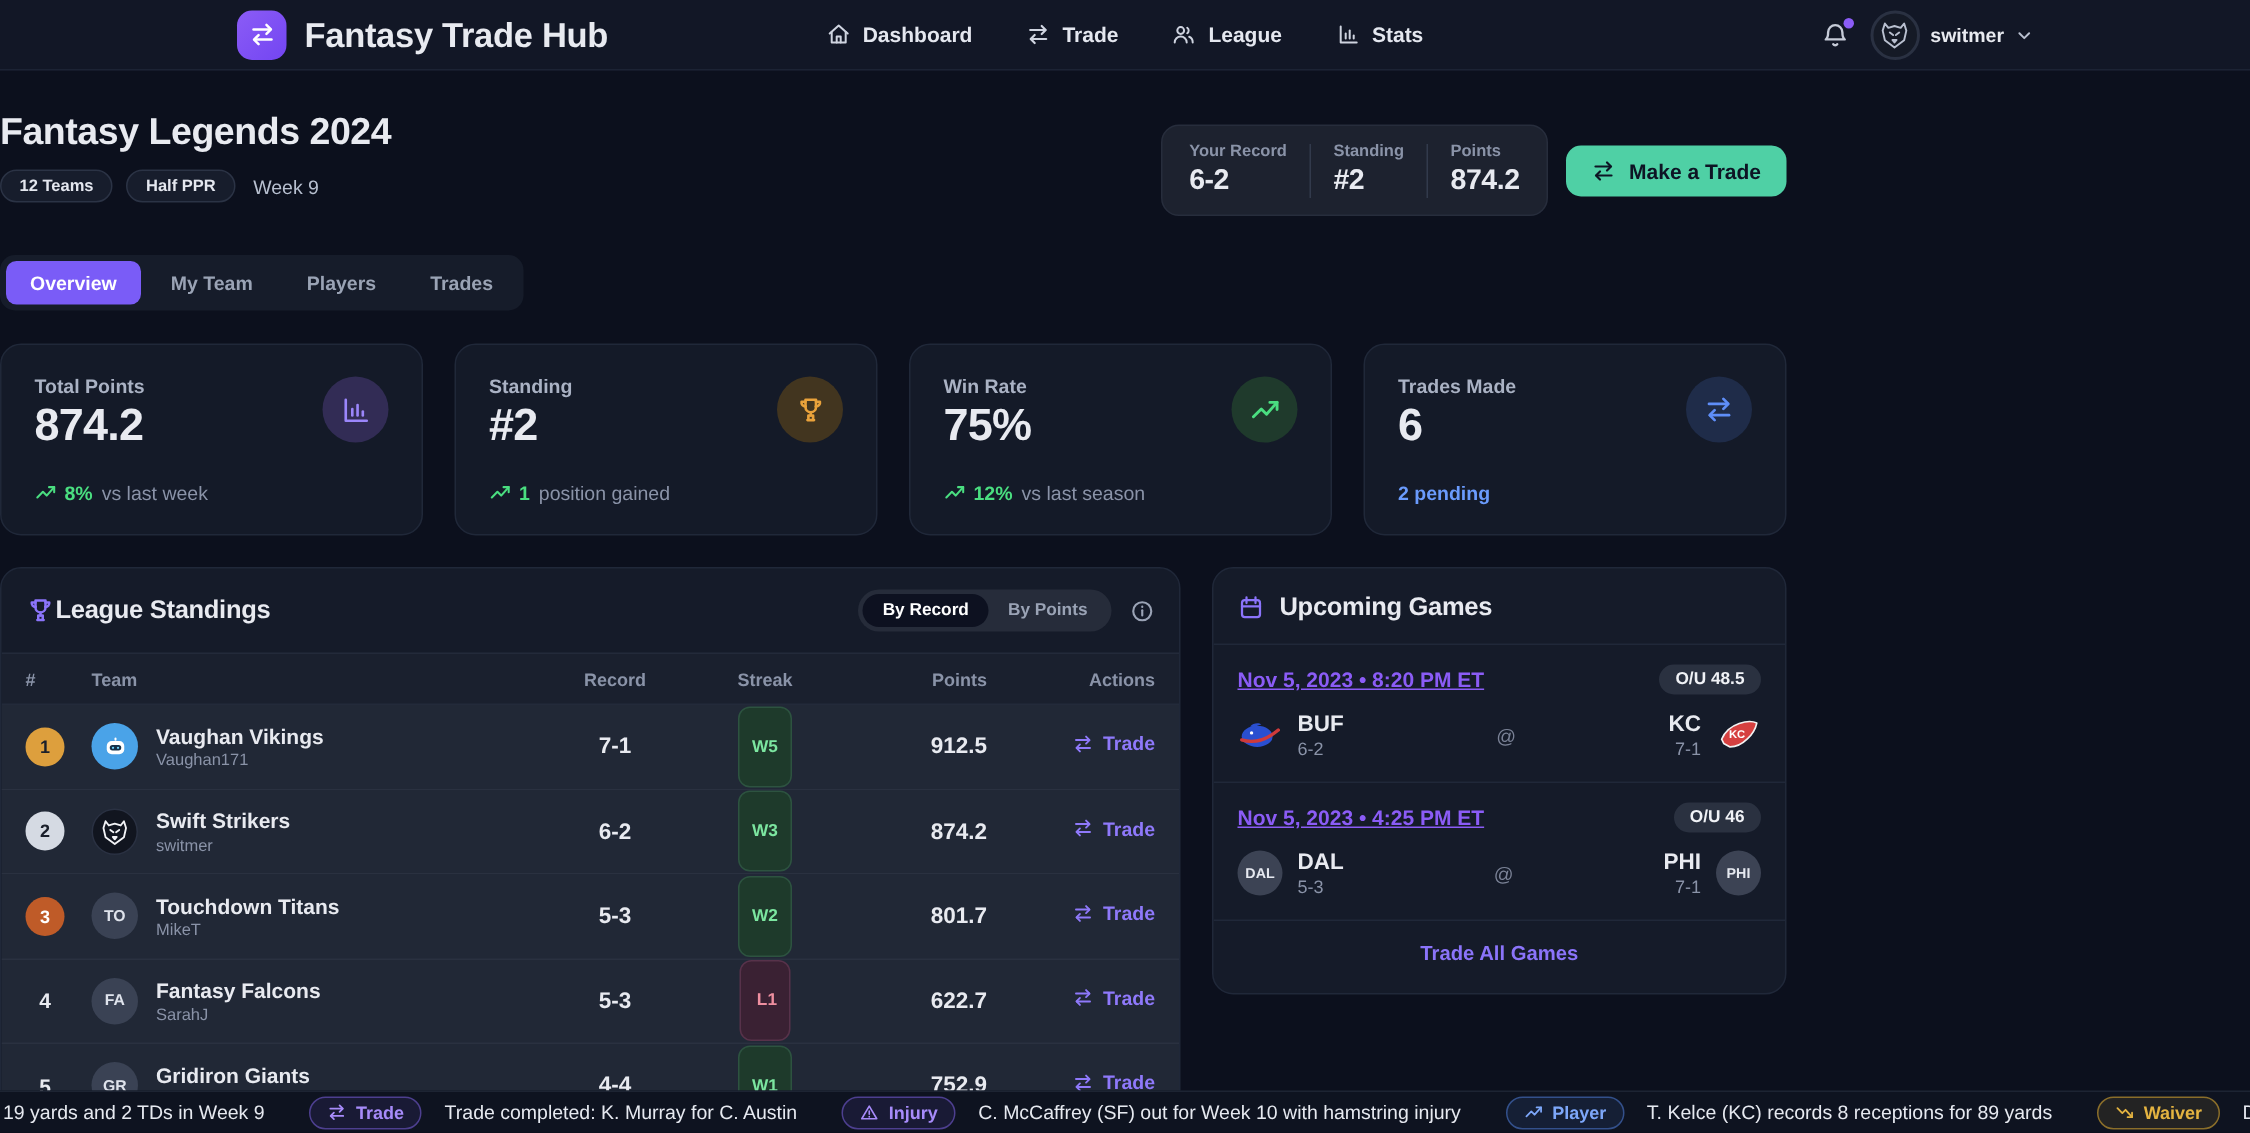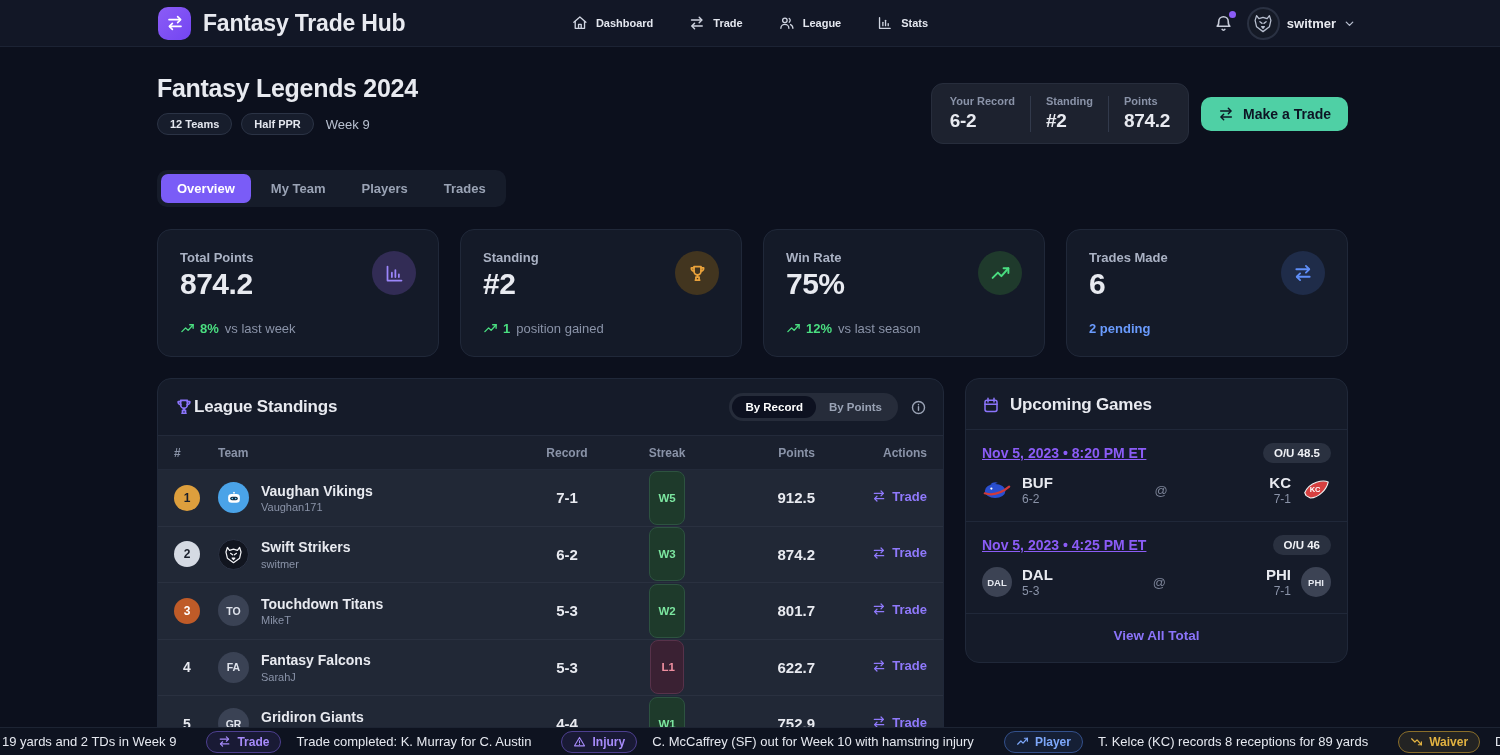--- a/index.html
+++ b/index.html
@@ -21,35 +21,35 @@
   .brand-logo {
     width:33px; height:33px; border-radius:10px;
     background:linear-gradient(135deg,#8b5cf6,#7345f2);
     display:flex; align-items:center; justify-content:center; color:#fff;
   }
   .brand-name { font-size:23px; font-weight:800; letter-spacing:-0.2px; }
   .nav-center {
     position:absolute; left:50%; top:0; height:100%; transform:translateX(-50%);
     display:flex; align-items:center; gap:36px;
   }
-  .nav-item { display:flex; align-items:center; gap:8px; font-size:11px; font-weight:600; color:#e4e7ef; cursor:pointer; }
+  .nav-item { display:flex; align-items:center; gap:8px; font-size:14px; font-weight:600; color:#e4e7ef; cursor:pointer; }
   .nav-item .ic { color:#cfd4e0; }
   .nav-right { margin-left:auto; display:flex; align-items:center; gap:14px; padding-right:120px; }
   .bell-wrap { position:relative; color:#c6cbd8; cursor:pointer; }
   .bell-dot { position:absolute; top:-2px; right:-3px; width:7px; height:7px; border-radius:50%; background:#8b5cf6; }
   .avatar {
     width:33px; height:33px; border-radius:50%; background:#151a26;
     border:2px solid #2a3142; display:flex; align-items:center; justify-content:center; color:#f2f3f6;
   }
   .user { display:flex; align-items:center; gap:7px; cursor:pointer; }
   .user-name { font-size:13px; font-weight:700; }
   .user .ic { color:#b9c0d0; }
 
   
-  .content { width:1191px; margin-left:157px; }
+  .content { width:1191px; }
 
   .page-header { display:flex; justify-content:space-between; align-items:flex-start; margin-top:27px; }
   .page-title { font-size:25px; font-weight:800; letter-spacing:-0.3px; }
   .badge-row { display:flex; align-items:center; gap:9px; margin-top:10px; }
   .pill-badge {
     font-size:11px; font-weight:700; color:#e4e7ef;
     background:#171d2c; border:1px solid #2b3345; border-radius:999px; padding:4px 12px;
   }
   .week-label { font-size:13px; color:#b8c0d0; margin-left:3px; }
 
@@ -705,21 +705,21 @@
           <div class="team-side right">
             <span>
               <div class="team-abbr">PHI</div>
               <div class="team-rec">7-1</div>
             </span>
             <span class="team-circle">PHI</span>
           </div>
         </div>
       </div>
 
-      <div class="games-footer">View All Total</div>
+      <div class="games-footer">Trade All Games</div>
     </aside>
   </div>
 </div>
 
 <div class="ticker">
   <div class="ticker-item">
     <span class="ticker-text">19 yards and 2 TDs in Week 9</span>
   </div>
   <div class="ticker-item">
     <span class="ticker-badge tb-purple">

